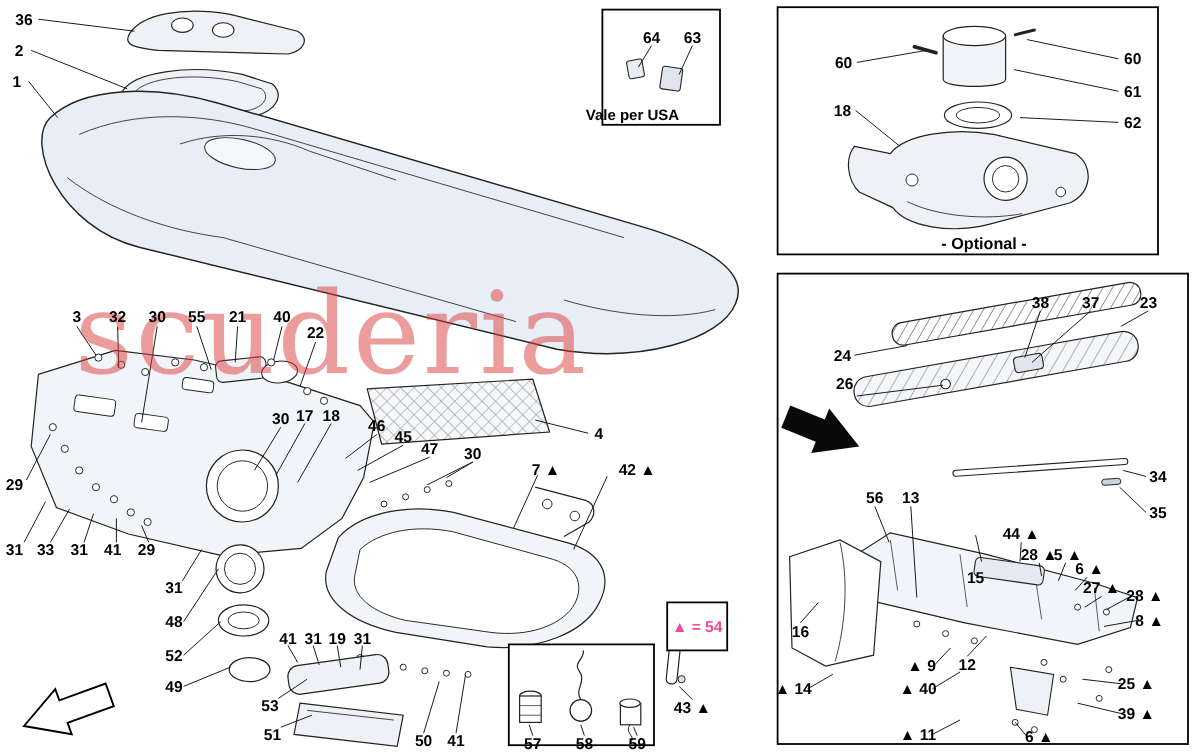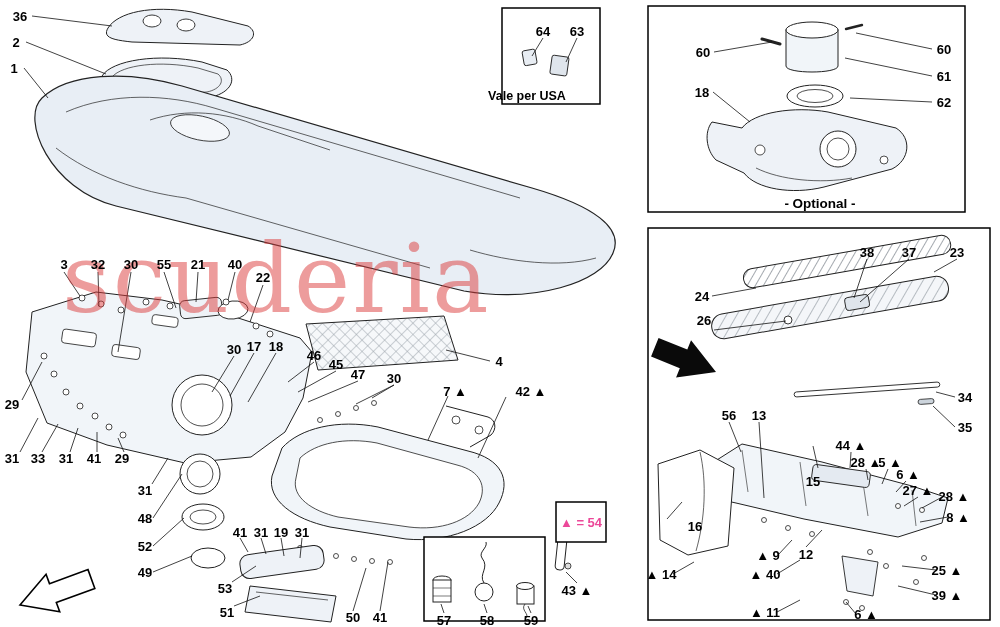--- a/index.html
+++ b/index.html
@@ -286,21 +286,21 @@
       <span class="part-label" style="left: 729px; top: 415px;">56</span>
       <span class="part-label" style="left: 759px; top: 415px;">13</span>
       <span class="part-label" style="left: 813px; top: 439px; margin-top: 42px;">15</span>
       <span class="part-label" style="left: 851px; top: 445px;">44 ▲</span>
       <span class="part-label" style="left: 866px; top: 462px;">28 ▲</span>
       <span class="part-label" style="left: 890px; top: 462px;">5 ▲</span>
       <span class="part-label" style="left: 908px; top: 474px;">6 ▲</span>
       <span class="part-label" style="left: 918px; top: 490px;">27 ▲</span>
       <span class="part-label" style="left: 954px; top: 496px;">28 ▲</span>
       <span class="part-label" style="left: 958px; top: 517px;">8 ▲</span>
-      <span class="part-label" style="left: 667px; top: 526px; margin-left: 28px;">16</span>
+      <span class="part-label" style="left: 667px; top: 526px;">16</span>
       <span class="part-label" style="left: 768px; top: 555px;">▲ 9</span>
       <span class="part-label" style="left: 806px; top: 554px;">12</span>
       <span class="part-label" style="left: 765px; top: 574px;">▲ 40</span>
       <span class="part-label" style="left: 661px; top: 574px;">▲ 14</span>
       <span class="part-label" style="left: 947px; top: 570px;">25 ▲</span>
       <span class="part-label" style="left: 947px; top: 595px;">39 ▲</span>
       <span class="part-label" style="left: 765px; top: 612px;">▲ 11</span>
       <span class="part-label" style="left: 866px; top: 614px;">6 ▲</span>
     </div>
 

